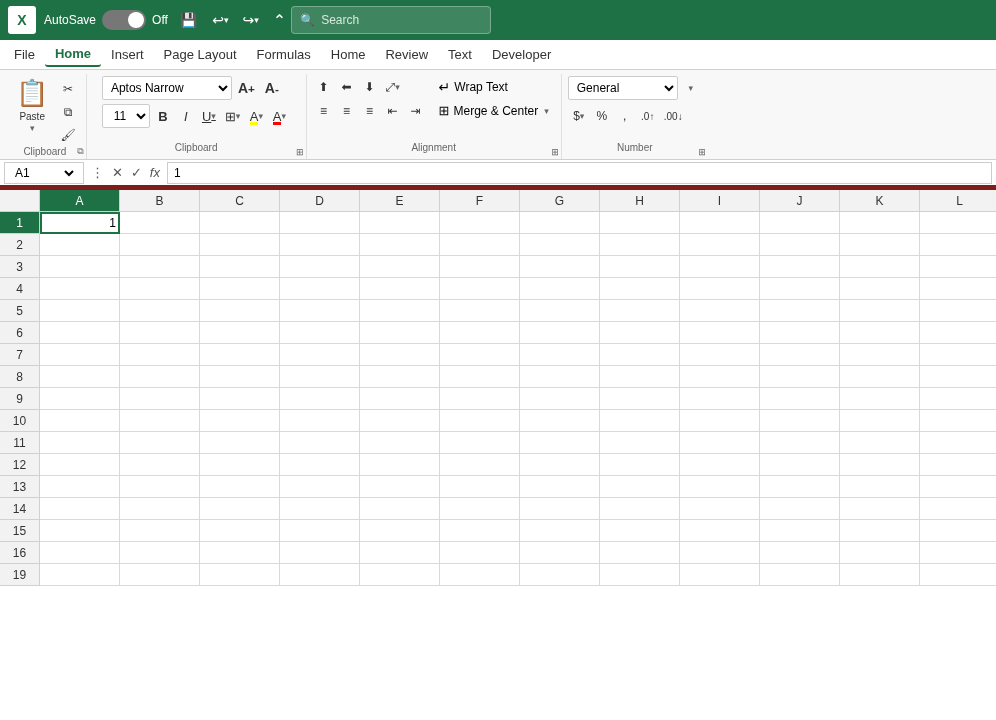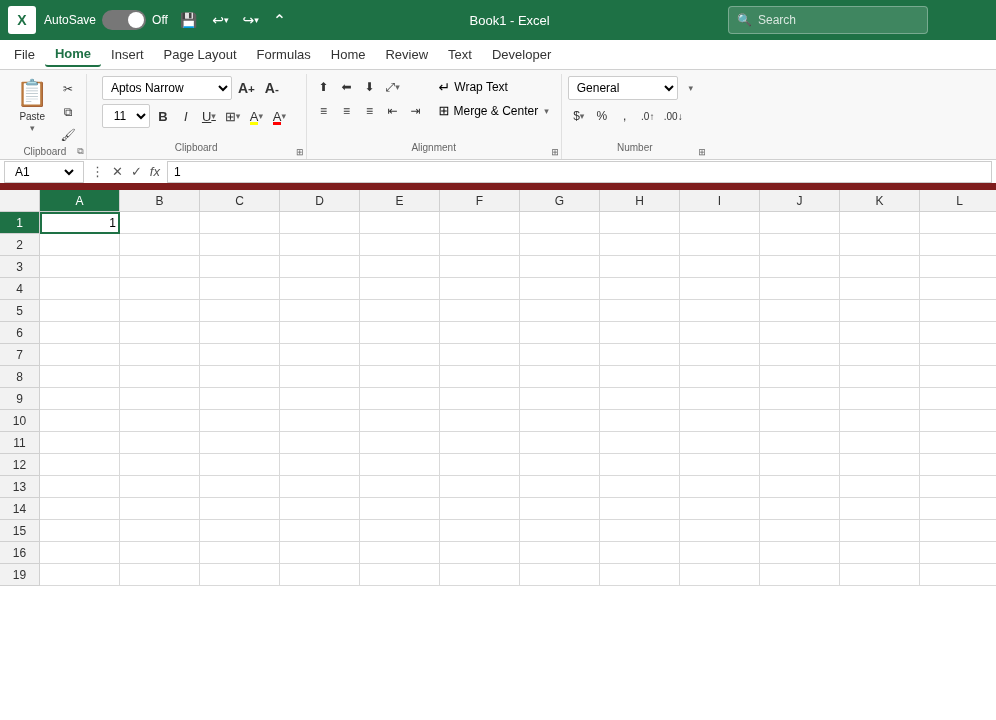--- a/index.html
+++ b/index.html
@@ -178,21 +178,21 @@
       border: 1px solid #ccc; border-radius: 2px;
       padding: 0 4px; background: #fff;
     }
     .number-row { display: flex; align-items: center; gap: 1px; }
 
     
     #formula-bar {
       display: flex;
       align-items: center;
       height: 30px;
-      border-bottom: 7px solid #7f1d1d;
+      border-bottom: 5px solid #7f1d1d;
       padding: 0 4px;
       gap: 4px;
       background: #fff;
     }
     #name-box {
       width: 80px;
       height: 22px;
       border: 1px solid #ccc;
       font-size: 12px;
       padding: 0 6px;
@@ -348,23 +348,20 @@
       <span>↩</span>
         <span style="font-size:9px;">▾</span>
     </button>
     <button class="tb-icon">
       <span>↪</span>
         <span style="font-size:9px;">▾</span>
     </button>
     <button class="tb-icon">
       <span style="font-size:16px;">⌃</span>
     </button>
-  </div>
-  <div id="title-center">
-    <span>Book1 - Excel</span>
   </div>
   <div id="search-box">
     <span>🔍</span>
     <input type="text" placeholder="Search" style="">
   </div>
   <div style="width:60px;"></div>
 </div>
 
 <div id="menu-bar">
   <div class="menu-item">File</div>

